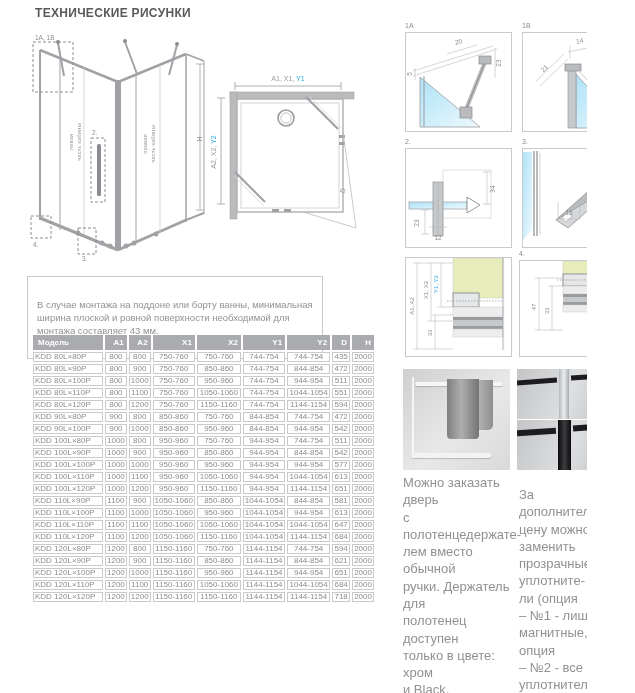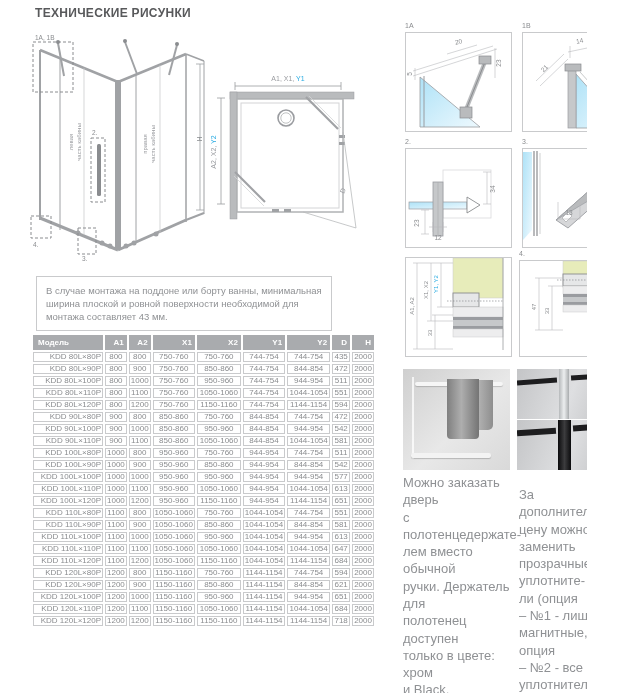--- a/index.html
+++ b/index.html
@@ -3,30 +3,30 @@
 <meta charset="utf-8">
 <style>
   html,body{margin:0;padding:0;background:#ffffff;}
   .page{position:relative;width:587px;height:693px;background:#fff;overflow:hidden;
         font-family:"Liberation Sans",sans-serif;}
   .title{position:absolute;left:35px;top:6px;font-size:12px;font-weight:bold;
          color:#58595b;letter-spacing:.3px;}
   svg{font-family:"Liberation Sans",sans-serif;}
   .dwg{position:absolute;}
   .panel-label{position:absolute;font-size:7px;color:#8a8c8f;}
-  .note{position:absolute;left:36px;top:276px;width:276px;border:1px solid #c9cacc;
-        padding:7px 9px;font-size:9.5px;line-height:1.38;color:#8f9194;white-space:pre-line;}
+  .note{position:absolute;left:27px;top:276px;width:276px;border:1px solid #c9cacc;
+        padding:21px 9px;font-size:9.5px;line-height:1.38;color:#8f9194;white-space:pre-line;}
   .spec{position:absolute;left:31px;top:333px;}
   .spec table{border-collapse:separate;border-spacing:2px;table-layout:fixed;}
   .spec th{background:#a9abae;border:1px solid #a9abae;color:#fff;font-weight:bold;
            font-size:8px;padding:2px 2px;text-align:right;overflow:hidden;white-space:nowrap;}
   .spec th:first-child{text-align:left;padding-left:4px;}
   .spec td{border:1px solid #c9cacc;background:#fff;color:#8a8c8f;font-size:8px;
            height:8px;line-height:8px;padding:0 1px;text-align:center;overflow:hidden;white-space:nowrap;}
-  .spec td:first-child{text-align:right;}
+  .spec td:first-child{text-align:left;}
   .photo-left{position:absolute;left:403px;top:369px;width:107px;height:101px;overflow:hidden;
         background:linear-gradient(135deg,#cfcfcf 0%,#e8e8e8 55%,#d9d9d9 100%);}
   .pl-rail{position:absolute;left:12px;top:13px;width:88px;height:4px;background:#f6f6f6;
         border-radius:2px;box-shadow:0 1px 1px rgba(0,0,0,.18);}
   .pl-glass{position:absolute;left:9px;top:8px;width:2px;height:82px;background:rgba(255,255,255,.75);}
   .pl-towel-back{position:absolute;left:52px;top:11px;width:38px;height:50px;
         background:linear-gradient(90deg,#9a9a9a,#b3b3b3 60%,#8e8e8e);border-radius:0 0 5px 5px;}
   .pl-towel{position:absolute;left:44px;top:10px;width:32px;height:60px;
         background:linear-gradient(90deg,#7f7f7f,#aeaeae 45%,#747474);border-radius:0 0 4px 4px;}
   .pl-sill{position:absolute;left:8px;top:84px;width:80px;height:5px;background:#f3f3f3;
@@ -415,31 +415,20 @@
             <td>900</td>
             <td>1000</td>
             <td>850-860</td>
             <td>950-960</td>
             <td>844-854</td>
             <td>944-954</td>
             <td>542</td>
             <td>2000</td>
           </tr>
           <tr>
-            <td>KDD 90L×110P</td>
-            <td>900</td>
-            <td>1100</td>
-            <td>850-860</td>
-            <td>1050-1060</td>
-            <td>844-854</td>
-            <td>1044-1054</td>
-            <td>581</td>
-            <td>2000</td>
-          </tr>
-          <tr>
             <td>KDD 100L×80P</td>
             <td>1000</td>
             <td>800</td>
             <td>950-960</td>
             <td>750-760</td>
             <td>944-954</td>
             <td>744-754</td>
             <td>511</td>
             <td>2000</td>
           </tr>
@@ -478,31 +467,20 @@
           </tr>
           <tr>
             <td>KDD 100L×120P</td>
             <td>1000</td>
             <td>1200</td>
             <td>950-960</td>
             <td>1150-1160</td>
             <td>944-954</td>
             <td>1144-1154</td>
             <td>651</td>
-            <td>2000</td>
-          </tr>
-          <tr>
-            <td>KDD 110L×80P</td>
-            <td>1100</td>
-            <td>800</td>
-            <td>1050-1060</td>
-            <td>750-760</td>
-            <td>1044-1054</td>
-            <td>744-754</td>
-            <td>551</td>
             <td>2000</td>
           </tr>
           <tr>
             <td>KDD 110L×90P</td>
             <td>1100</td>
             <td>900</td>
             <td>1050-1060</td>
             <td>850-860</td>
             <td>1044-1054</td>
             <td>844-854</td>

